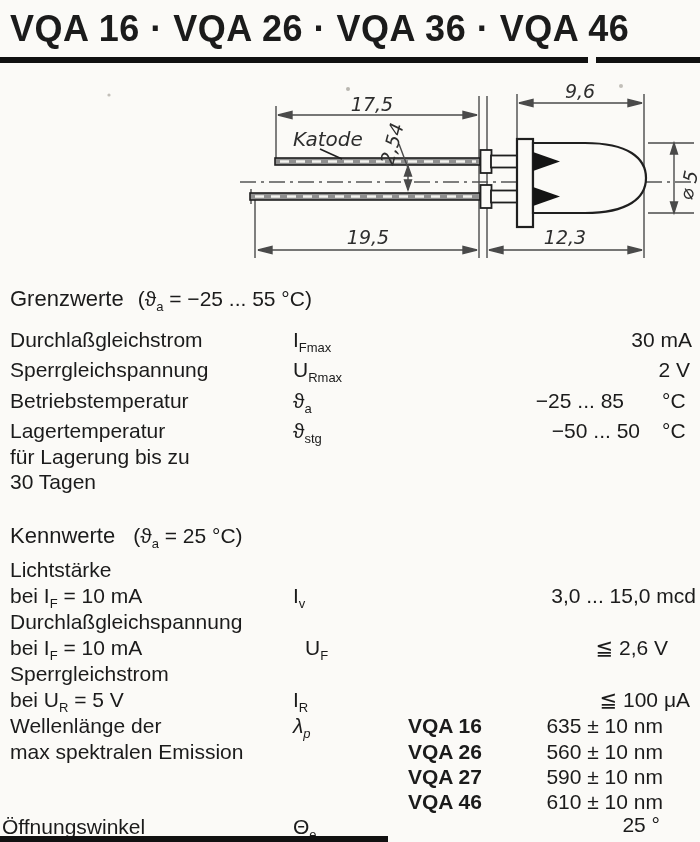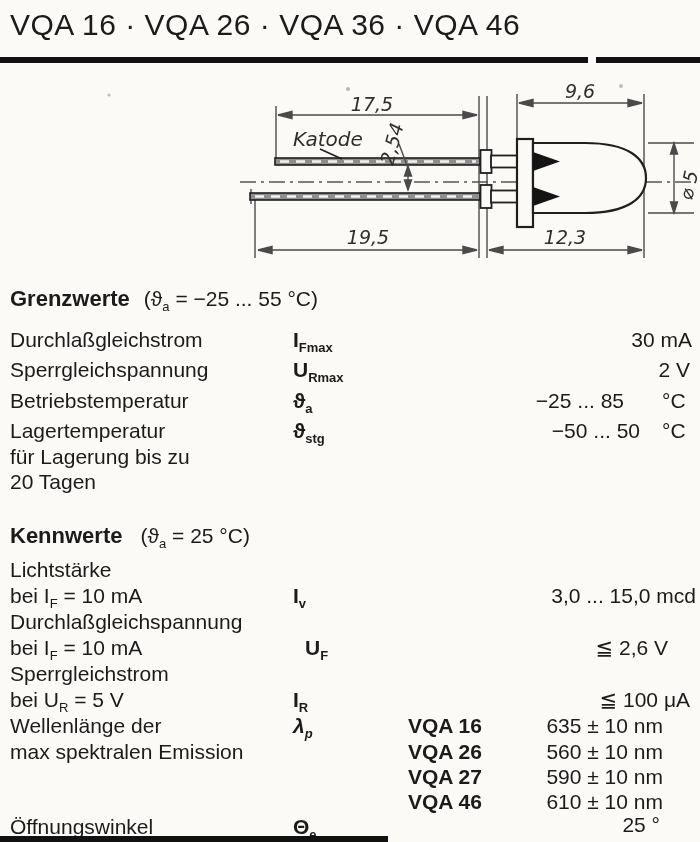--- a/index.html
+++ b/index.html
@@ -2,26 +2,26 @@
 <html><head>
 <meta charset="utf-8">
 <style>
   html,body{margin:0;padding:0;}
   body{
     width:700px;height:842px;position:relative;overflow:hidden;
     background:#fbfaf7;color:#1b1b1b;
     font-family:"Liberation Sans",sans-serif;
   }
   .abs{position:absolute;white-space:nowrap;}
-  .title{font-size:30px;font-weight:normal;letter-spacing:.5px;}
+  .title{font-size:36px;font-weight:bold;letter-spacing:.5px;}
   .rule{background:#111;height:6px;}
-  .h{font-size:22px;font-weight:bold;}
+  .h{font-size:22px;font-weight:normal;}
   .cond{font-size:21px;margin-left:14px;}
   .lbl{font-size:21px;}
-  .sym{font-size:21px;font-weight:bold;}
+  .sym{font-size:21px;font-weight:normal;}
   .val{font-size:21px;text-align:right;}
   .model{font-size:21px;font-weight:bold;}
   sub{font-size:13px;line-height:0;letter-spacing:0;}
   .it{font-style:italic;}
   .dimtxt{font-family:"DejaVu Sans",sans-serif;font-style:italic;fill:#2e2e2e;font-size:19px;}
 </style>
 </head>
 <body>
 
 <div class="abs title" style="left:10px;top:8px">VQA 16 · VQA 26 · VQA 36 · VQA 46</div>
@@ -123,21 +123,21 @@
 <div class="abs lbl" style="left:10px;top:389px">Betriebstemperatur</div>
 <div class="abs sym" style="left:293px;top:389px"><span>ϑ</span><sub>a</sub></div>
 <div class="abs val" style="right:76px;top:389px">−25 ... 85</div>
 <div class="abs val" style="left:662px;top:389px">°C</div>
 
 <div class="abs lbl" style="left:10px;top:419px">Lagertemperatur</div>
 <div class="abs sym" style="left:293px;top:419px"><span>ϑ</span><sub>stg</sub></div>
 <div class="abs val" style="right:60px;top:419px">−50 ... 50</div>
 <div class="abs val" style="left:662px;top:419px">°C</div>
 <div class="abs lbl" style="left:10px;top:445px">für Lagerung bis zu</div>
-<div class="abs lbl" style="left:10px;top:470px">20 Tagen</div>
+<div class="abs lbl" style="left:10px;top:470px">30 Tagen</div>
 
 <div class="abs" style="left:10px;top:523px">
   <span class="h">Kennwerte</span><span class="cond" style="margin-left:18px"><span>(ϑ</span><sub>a</sub><span> = 25 °C)</span></span>
 </div>
 
 <div class="abs lbl" style="left:10px;top:558px">Lichtstärke</div>
 <div class="abs lbl" style="left:10px;top:584px"><span>bei I</span><sub>F</sub><span> = 10 mA</span></div>
 <div class="abs sym" style="left:293px;top:584px"><span>I</span><sub>v</sub></div>
 <div class="abs val" style="right:4px;top:584px">3,0 ... 15,0 mcd</div>
 
@@ -156,17 +156,17 @@
 <div class="abs sym it" style="left:293px;top:714px"><span>λ</span><sub>p</sub></div>
 <div class="abs model" style="left:408px;top:714px">VQA 16</div>
 <div class="abs val" style="right:37px;top:714px">635 ± 10 nm</div>
 <div class="abs model" style="left:408px;top:740px">VQA 26</div>
 <div class="abs val" style="right:37px;top:740px">560 ± 10 nm</div>
 <div class="abs model" style="left:408px;top:765px">VQA 27</div>
 <div class="abs val" style="right:37px;top:765px">590 ± 10 nm</div>
 <div class="abs model" style="left:408px;top:790px">VQA 46</div>
 <div class="abs val" style="right:37px;top:790px">610 ± 10 nm</div>
 
-<div class="abs lbl" style="left:10px;top:815px">Öffnungswinkel</div>
+<div class="abs lbl" style="left:2px;top:815px">Öffnungswinkel</div>
 <div class="abs sym" style="left:293px;top:815px"><span>Θ</span><sub>e</sub></div>
 <div class="abs val" style="right:40px;top:813px">25 °</div>
 
 <div class="abs rule" style="left:0;top:836px;width:388px"></div>
 
 </body></html>

